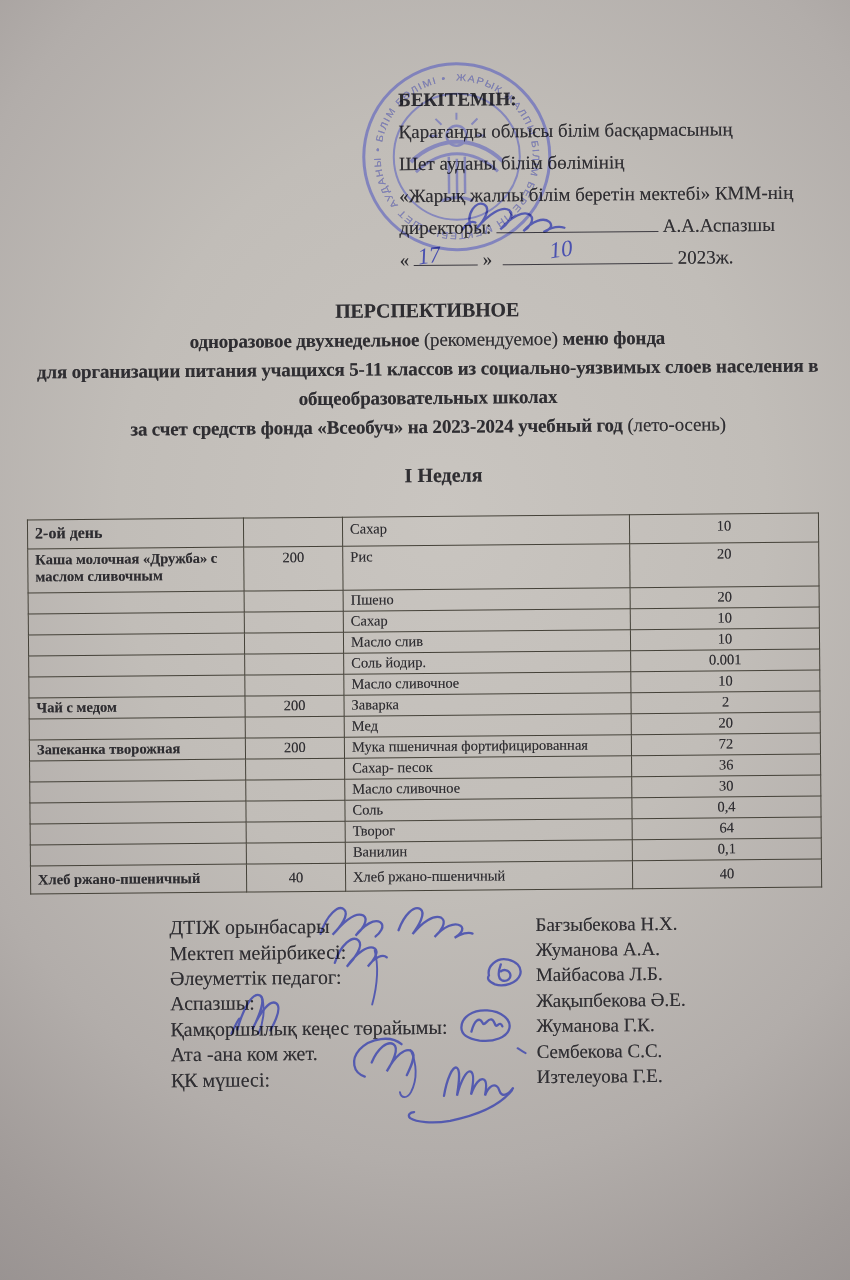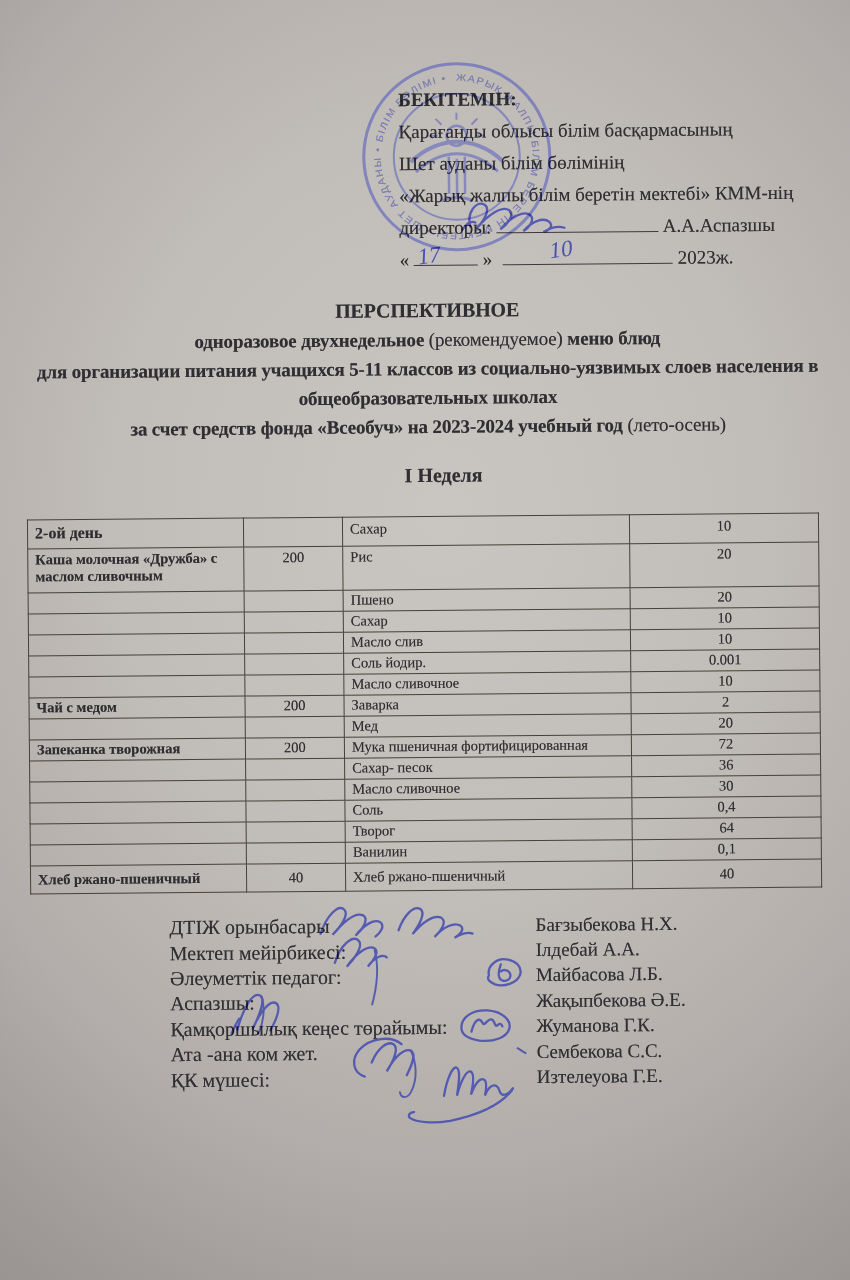--- a/index.html
+++ b/index.html
@@ -120,21 +120,21 @@
         <path d="M53 104 C68 89 86 84 99 84 C112 84 130 89 145 104" stroke-width="4"></path>
         <path d="M58 114 C72 101 87 96 99 96 C111 96 126 101 140 114" stroke-width="3"></path>
         <path d="M91 99 v37 M107 99 v37 M99 101 v40" stroke-width="2.5"></path>
         <path d="M83 143 C93 139 105 139 115 143" stroke-width="3"></path>
       </g>
     </g>
   </svg>
 
   <div class="title-block">
     <div class="title-line1">ПЕРСПЕКТИВНОЕ</div>
-    <div><span class="b">одноразовое двухнедельное </span><span>(рекомендуемое) </span><span class="b">меню блюд</span></div>
+    <div><span class="b">одноразовое двухнедельное </span><span>(рекомендуемое) </span><span class="b">меню фонда</span></div>
     <div class="b">для организации питания учащихся 5-11 классов из социально-уязвимых слоев населения в</div>
     <div class="b">общеобразовательных школах</div>
     <div><span class="b">за счет средств фонда «Всеобуч» на 2023-2024 учебный год </span><span>(лето-осень)</span></div>
   </div>
 
   <div class="week-heading">I Неделя</div>
 
   <table class="menu-table">
     <colgroup>
       <col style="width:216px">
@@ -243,21 +243,21 @@
   </table>
 
   <div class="sig-block">
     <div>
         <div class="sig-row">
           <span class="sig-label">ДТІЖ орынбасары</span>
           <span class="sig-name">Бағзыбекова Н.Х.</span>
         </div>
         <div class="sig-row">
           <span class="sig-label">Мектеп мейірбикесі:</span>
-          <span class="sig-name">Ілдебай А.А.</span>
+          <span class="sig-name">Жуманова А.А.</span>
         </div>
         <div class="sig-row">
           <span class="sig-label">Әлеуметтік педагог:</span>
           <span class="sig-name">Майбасова Л.Б.</span>
         </div>
         <div class="sig-row">
           <span class="sig-label">Аспазшы:</span>
           <span class="sig-name">Жақыпбекова Ә.Е.</span>
         </div>
         <div class="sig-row">

